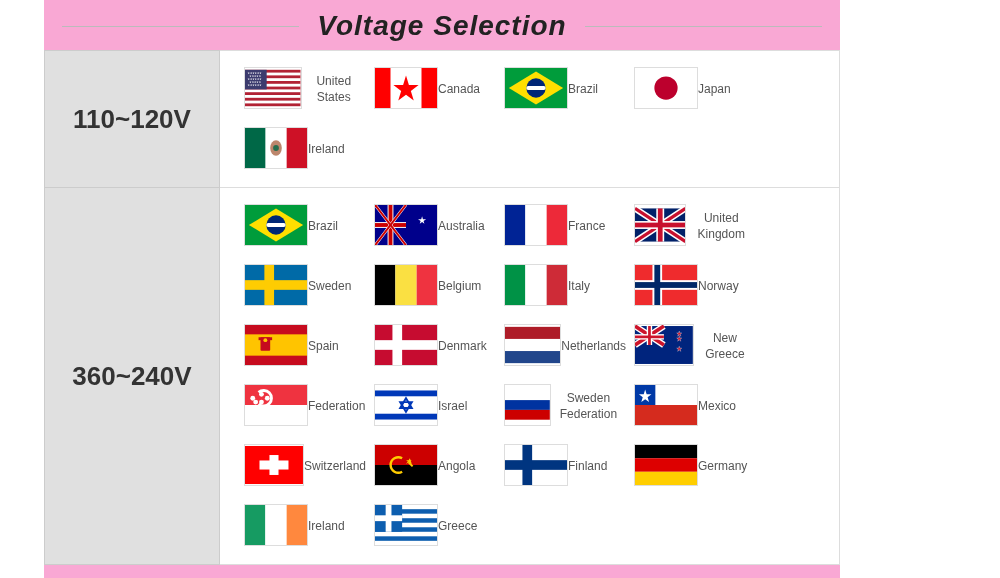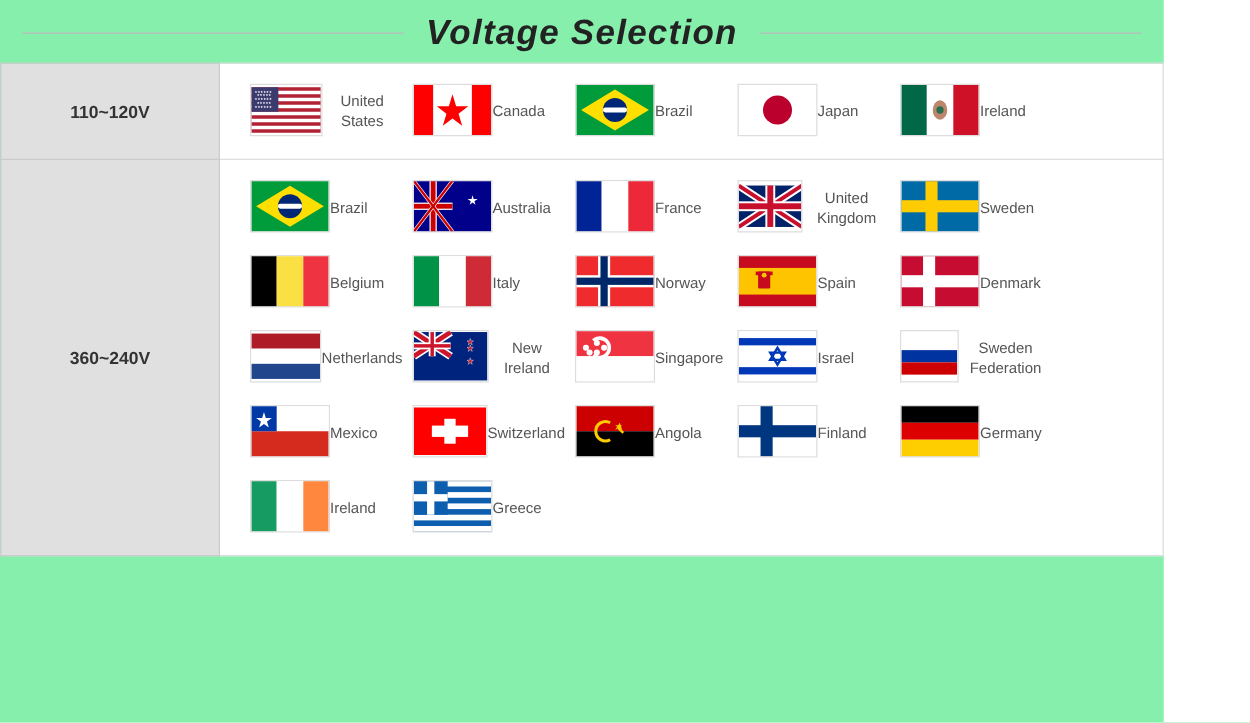--- a/index.html
+++ b/index.html
@@ -4,23 +4,24 @@
   <style>
     * { box-sizing: border-box; margin: 0; padding: 0; }
     body {
       font-family: Arial, sans-serif;
       background: #fff;
       width: 1000px;
       height: 578px;
       overflow: hidden;
     }
     .page {
-      width: 931px;
+      width: 796px;
       height: 578px;
-      background: #86efac;
+      background: #f9a8d4;
+      margin-left: 44px;
     }
     .title-row {
       display: flex;
       align-items: center;
       justify-content: center;
       padding: 10px 0 8px 0;
     }
     .title-line {
       flex: 1;
       height: 1px;
@@ -35,21 +36,21 @@
       color: #222;
     }
     .main-table {
       width: 100%;
       border-collapse: collapse;
     }
     .voltage-cell {
       background: #e0e0e0;
       width: 175px;
       text-align: center;
-      font-size: 14px;
+      font-size: 26px;
       font-weight: bold;
       color: #333;
       vertical-align: middle;
       border: 1px solid #ccc;
       padding: 10px 0;
     }
     .countries-cell {
       background: #fff;
       vertical-align: top;
       padding: 10px 10px 10px 20px;
@@ -333,37 +334,37 @@
                   <rect x="13" y="0" width="6" height="21" fill="white"></rect>
                   <rect x="0" y="10.5" width="32" height="3" fill="#CC142B"></rect>
                   <rect x="14.5" y="0" width="3" height="21" fill="#CC142B"></rect>
                   <g fill="#CC142B" stroke="white" stroke-width="0.5">
                     <polygon points="48,6 49,9 52,9 49.5,11 50.5,14 48,12 45.5,14 46.5,11 44,9 47,9" transform="scale(0.7) translate(22,2)"></polygon>
                     <polygon points="56,12 57,15 60,15 57.5,17 58.5,20 56,18 53.5,20 54.5,17 52,15 55,15" transform="scale(0.7) translate(14,4)"></polygon>
                     <polygon points="52,22 53,25 56,25 53.5,27 54.5,30 52,28 49.5,30 50.5,27 48,25 51,25" transform="scale(0.7) translate(18,10)"></polygon>
                   </g>
                 </svg>
               </div>
-              <span class="country-name">New Ireland</span>
+              <span class="country-name">New Greece</span>
             </div>
 
             <div class="country-item">
               <div class="flag">
                 <svg width="64" height="42" viewBox="0 0 64 42">
                   <rect width="64" height="21" fill="#EF3340"></rect>
                   <rect y="21" width="64" height="21" fill="white"></rect>
                   <path d="M14,8 A8,8 0 1,1 14,20" fill="none" stroke="white" stroke-width="3"></path>
                   <circle cx="17" cy="10" r="2.5" fill="white"></circle>
                   <circle cx="23" cy="14" r="2.5" fill="white"></circle>
                   <circle cx="17" cy="18" r="2.5" fill="white"></circle>
                   <circle cx="11" cy="18" r="2.5" fill="white"></circle>
                   <circle cx="8" cy="14" r="2.5" fill="white"></circle>
                 </svg>
               </div>
-              <span class="country-name">Singapore</span>
+              <span class="country-name">Federation</span>
             </div>
 
             <div class="country-item">
               <div class="flag">
                 <svg width="64" height="42" viewBox="0 0 64 42">
                   <rect width="64" height="42" fill="white"></rect>
                   <rect y="6" width="64" height="6" fill="#0038B8"></rect>
                   <rect y="30" width="64" height="6" fill="#0038B8"></rect>
                   <polygon points="32,14 38,24 26,24" fill="none" stroke="#0038B8" stroke-width="2"></polygon>
                   <polygon points="32,28 38,18 26,18" fill="none" stroke="#0038B8" stroke-width="2"></polygon>

